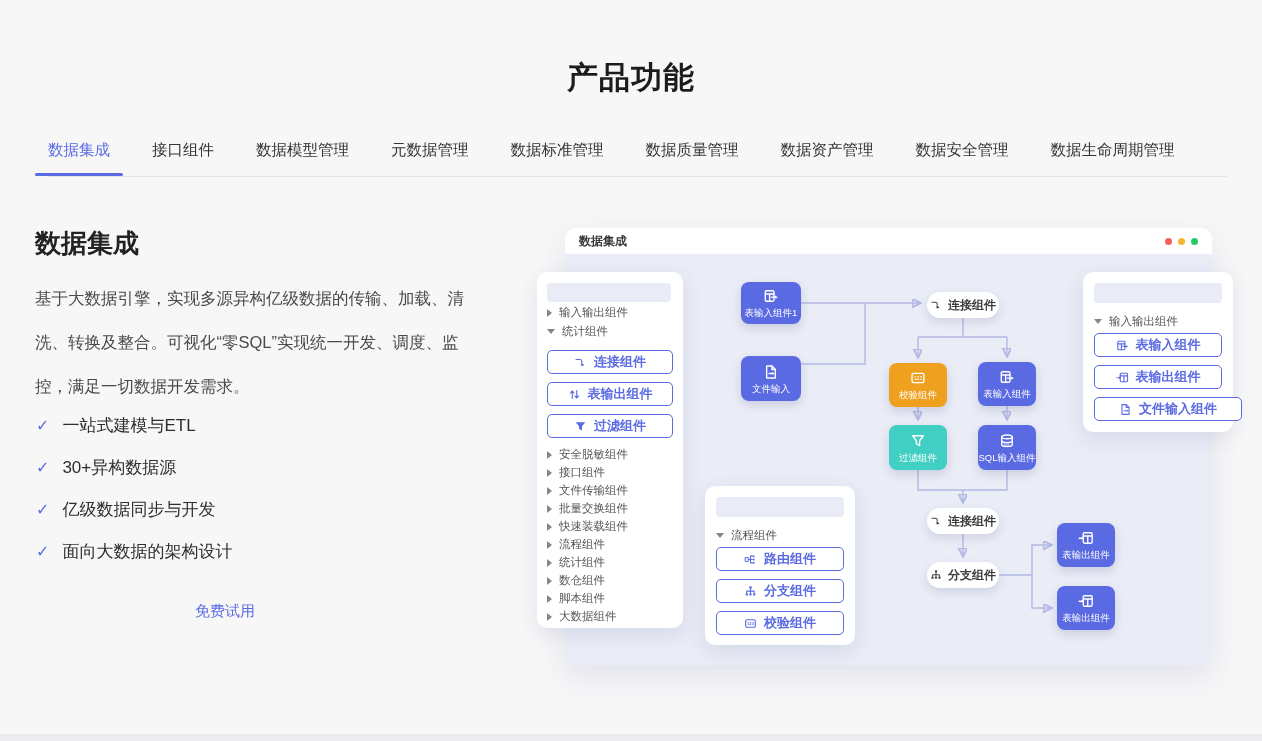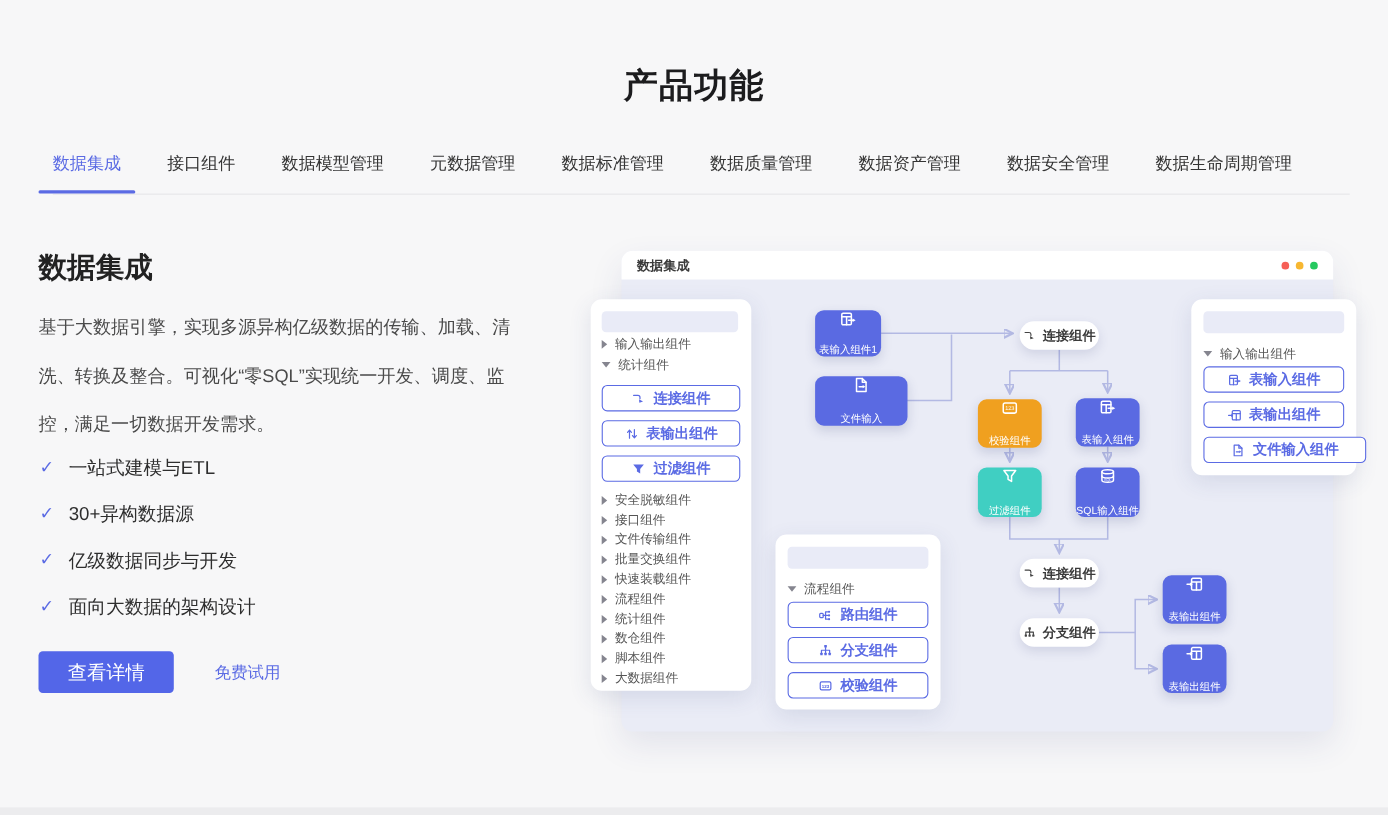--- a/index.html
+++ b/index.html
@@ -52,21 +52,21 @@
   .caret { width:0; height:0; border-style:solid; display:inline-block; }
   .caret.right { border-width:4px 0 4px 5.5px; border-color:transparent transparent transparent #85858f; }
   .caret.down  { border-width:5.5px 4px 0 4px; border-color:#85858f transparent transparent transparent; }
   .pbtn { position:absolute; height:24px; border:1.5px solid #5b6be4; border-radius:5px; background:#fff;
     color:#5b6be4; font-size:13px; font-weight:700; display:flex; align-items:center; justify-content:center;
     gap:7px; cursor:pointer; }
   .bicon { display:inline-flex; } .bicon svg { width:13px; height:13px; }
 
   
   .fnode { position:absolute; border-radius:8px; color:#fff; display:flex; flex-direction:column;
-    align-items:center; justify-content:space-between; gap:4px; cursor:pointer;
+    align-items:center; justify-content:center; gap:4px; cursor:pointer;
     box-shadow:0 4px 10px rgba(60,70,130,.18); }
   .c-blue { background:#5a6ae2; } .c-orange { background:#f0a01f; } .c-teal { background:#40cfc2; }
   .flabel { font-size:9.5px; line-height:10px; }
   .ficon { display:inline-flex; } .ficon svg { width:16px; height:16px; }
   .fpill { position:absolute; background:#fff; border-radius:14px; color:#3a3a3a;
     display:flex; align-items:center; justify-content:center; gap:6px; font-size:12px; font-weight:600;
     box-shadow:0 4px 10px rgba(60,70,130,.15); cursor:pointer; }
   .picon { display:inline-flex; color:#444; } .picon svg { width:12px; height:12px; }
 
   .bottom-strip { position:absolute; left:0; right:0; bottom:0; height:7px; background:#ececee; }
@@ -105,21 +105,20 @@
     <div class="bullet">
       <span class="check">✓</span>
       <span>亿级数据同步与开发</span>
     </div>
     <div class="bullet">
       <span class="check">✓</span>
       <span>面向大数据的架构设计</span>
     </div>
   </div>
 
-  <button class="btn-primary">查看详情</button>
   <a class="link-free">免费试用</a>
 
   <div class="mock">
     <div class="mock-titlebar">
       <span class="mock-title">数据集成</span>
       <span class="dots">
         <span class="dot" style="background:#f65f57"></span>
         <span class="dot" style="background:#f7b731"></span>
         <span class="dot" style="background:#26c960"></span>
       </span>
@@ -150,21 +149,21 @@
       <span class="ficon">
           <svg viewBox="0 0 14 14" fill="none" stroke="currentColor" stroke-width="1.2" stroke-linecap="round" stroke-linejoin="round">
             <rect x="2" y="2.4" width="7.6" height="9.2" rx="1"></rect>
             <path d="M2 5.3h7.6M5.8 5.3v6.3"></path>
             <path d="M7.4 8h3.4"></path>
             <path d="M13 8l-2.4-1.4v2.8z" fill="currentColor" stroke="none"></path>
           </svg>
         </span>
       <span class="flabel">表输入组件1</span>
     </div>
-    <div class="fnode c-blue" style="left:176px;top:114px;width:84px;height:45px">
+    <div class="fnode c-blue" style="left:176px;top:128px;width:60px;height:45px">
       <span class="ficon">
           <svg viewBox="0 0 14 14" fill="none" stroke="currentColor" stroke-width="1.2" stroke-linecap="round" stroke-linejoin="round">
             <path d="M3.2 1.8h4.6l3 3v7.4H3.2z"></path>
             <path d="M7.8 1.8v3h3"></path>
             <path d="M5.3 8.3h2.8"></path>
             <path d="M10.3 8.3 8.1 7v2.6z" fill="currentColor" stroke="none"></path>
           </svg>
         </span>
       <span class="flabel">文件输入</span>
     </div>

